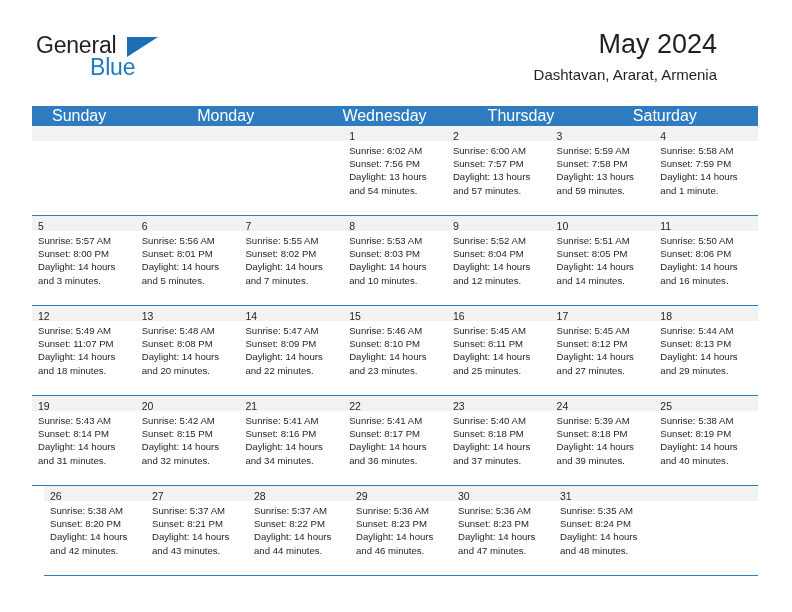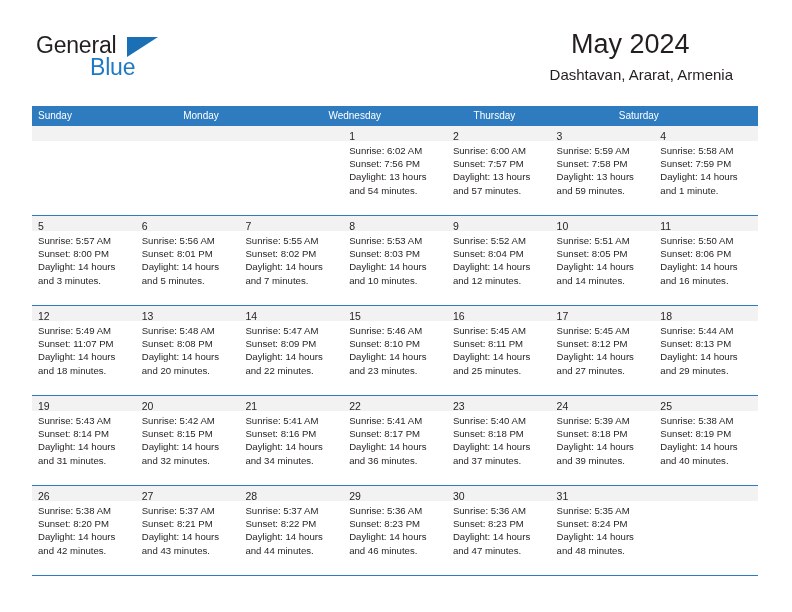--- a/index.html
+++ b/index.html
@@ -61,23 +61,23 @@
     left: 95px;
     top: 5px;
     width: 0;
     height: 0;
     border-left: 31px solid #1a6fb5;
     border-bottom: 20px solid transparent;
   }
 
   .title-block {
     position: absolute;
-    right: 0;
+    right: 16px;
     top: 0;
-    text-align: center;
+    text-align: right;
   }
   .cal-title {
     font-size: 27px;
     color: #231f20;
     line-height: 32px;
     white-space: nowrap;
   }
   .cal-subtitle {
     margin-top: 6px;
     font-size: 15px;
@@ -96,35 +96,36 @@
   }
 
   .weekday-row {
     display: flex;
     background: #2e7cbf;
     height: 20px;
   }
   .weekday-cell {
     flex: 1 1 0;
     color: #ffffff;
-    font-size: 10px;
+    font-size: 16px;
     line-height: 20px;
-    padding-left: 6px;
+    padding-left: 20px;
     box-sizing: border-box;
     white-space: nowrap;
   }
 
   .week-row {
     display: flex;
     height: 90px;
     border-bottom: 1px solid #2e7cbf;
     box-sizing: border-box;
   }
   .week-row:last-child {
     border-bottom: 1px solid #2e7cbf;
+    margin-left: 12px;
   }
 
   .day-cell {
     flex: 1 1 0;
     box-sizing: border-box;
     position: relative;
     background: #ffffff;
   }
 
   .day-number-strip {

